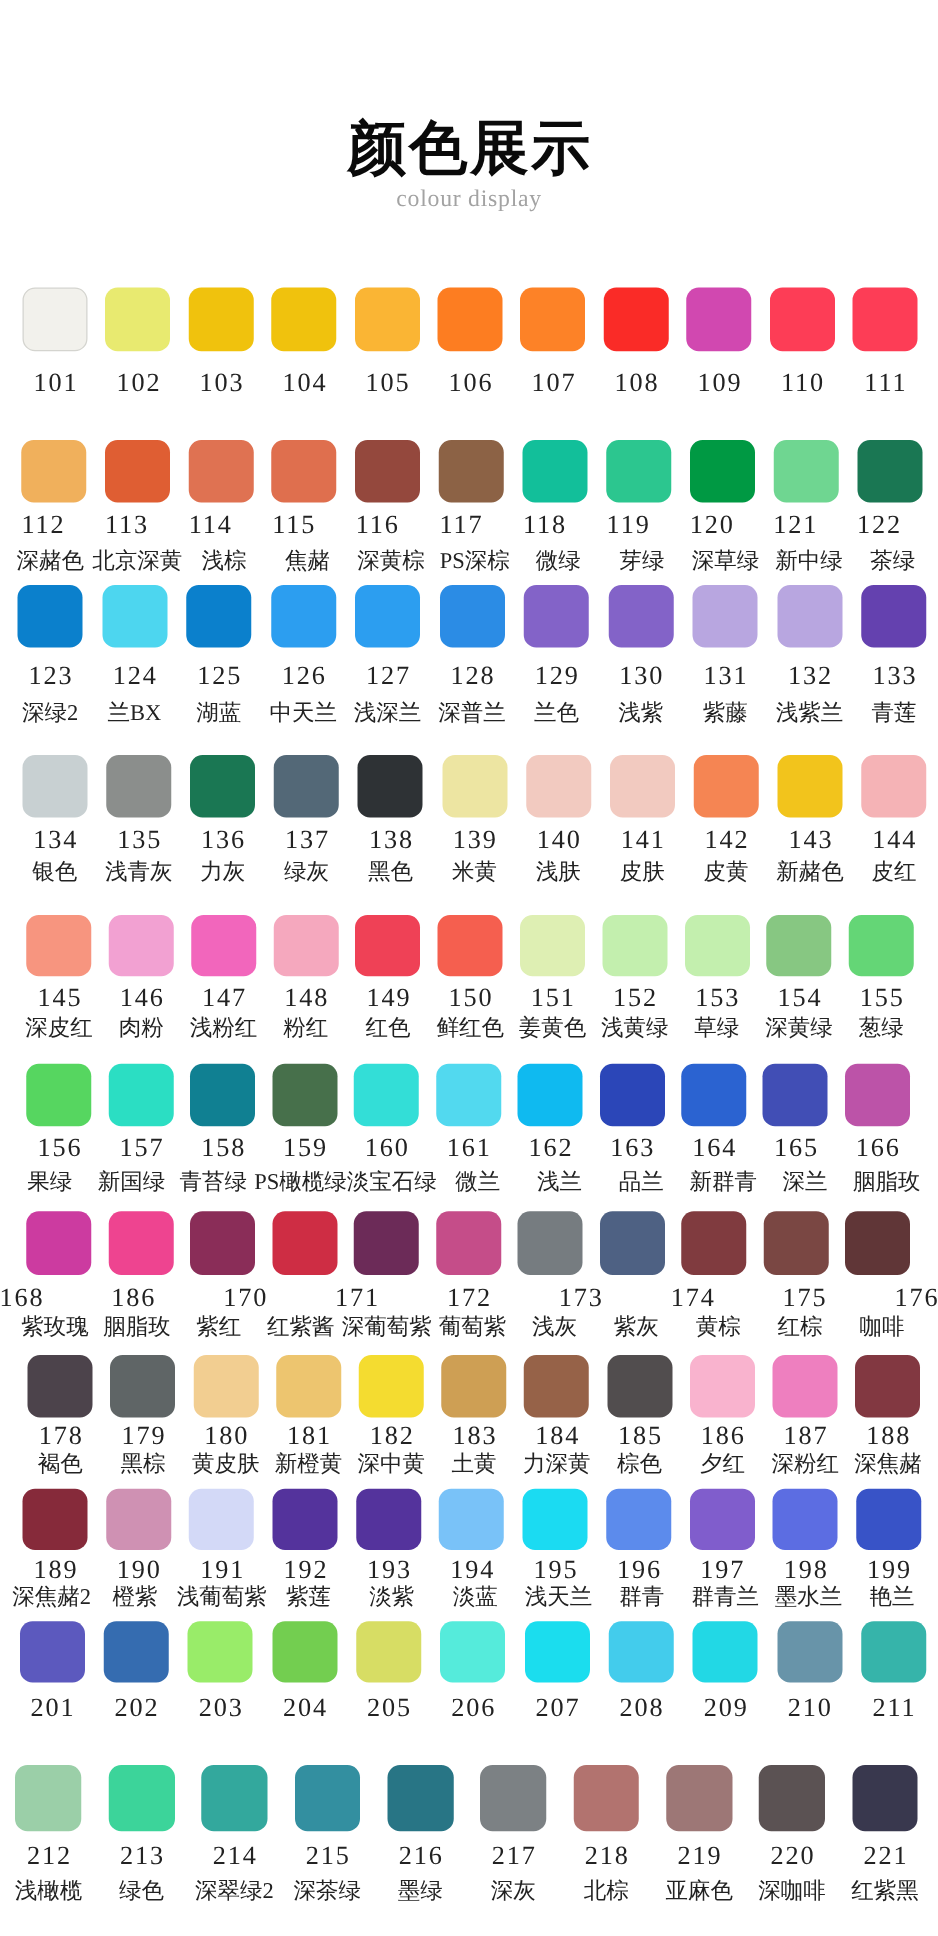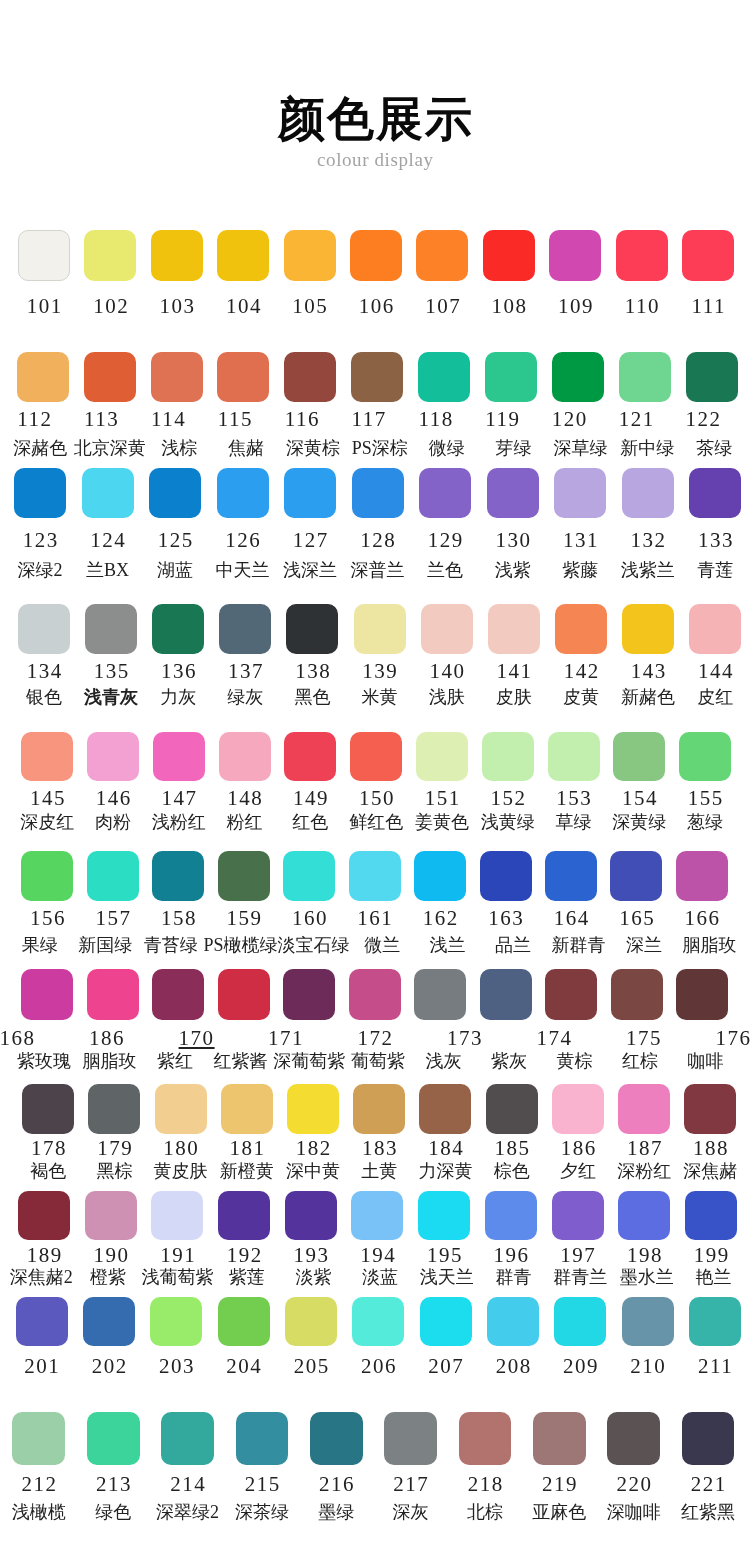--- a/index.html
+++ b/index.html
@@ -148,21 +148,21 @@
         <div class="cellcode" style="min-width: 67.14px;">138</div>
         <div class="cellcode" style="min-width: 67.14px;">139</div>
         <div class="cellcode" style="min-width: 67.14px;">140</div>
         <div class="cellcode" style="min-width: 67.14px;">141</div>
         <div class="cellcode" style="min-width: 67.14px;">142</div>
         <div class="cellcode" style="min-width: 67.14px;">143</div>
         <div class="cellcode" style="min-width: 67.14px;">144</div>
       </div>
       <div class="line" style="left: 17.8px; width: 723.4px; top: 688.3px;">
         <div class="cellname" style="min-width: 67.14px;">银色</div>
-        <div class="cellname" style="min-width: 67.14px; font-weight: bold;">浅青灰</div>
+        <div class="cellname" style="min-width: 67.14px;">浅青灰</div>
         <div class="cellname" style="min-width: 67.14px;">力灰</div>
         <div class="cellname" style="min-width: 67.14px;">绿灰</div>
         <div class="cellname" style="min-width: 67.14px;">黑色</div>
         <div class="cellname" style="min-width: 67.14px;">米黄</div>
         <div class="cellname" style="min-width: 67.14px;">浅肤</div>
         <div class="cellname" style="min-width: 67.14px;">皮肤</div>
         <div class="cellname" style="min-width: 67.14px;">皮黄</div>
         <div class="cellname" style="min-width: 67.14px;">新赭色</div>
         <div class="cellname" style="min-width: 67.14px;">皮红</div>
       </div>
@@ -248,21 +248,21 @@
       <div class="sw" title="172 葡萄紫" style="left: 348.85px; top: 969.3px; width: 52px; height: 50.7px; background: rgb(197, 77, 137);"></div>
       <div class="sw" title="173 浅灰" style="left: 414.36px; top: 969.3px; width: 52px; height: 50.7px; background: rgb(118, 124, 128);"></div>
       <div class="sw" title="174 紫灰" style="left: 479.87px; top: 969.3px; width: 52px; height: 50.7px; background: rgb(78, 97, 131);"></div>
       <div class="sw" title="175 黄棕" style="left: 545.38px; top: 969.3px; width: 52px; height: 50.7px; background: rgb(128, 59, 63);"></div>
       <div class="sw" title="176 红棕" style="left: 610.89px; top: 969.3px; width: 52px; height: 50.7px; background: rgb(122, 71, 67);"></div>
       <div class="sw" title="177 咖啡" style="left: 676.4px; top: 969.3px; width: 52px; height: 50.7px; background: rgb(96, 54, 55);"></div>
       <div class="line" style="left: 21.3px; width: 707.1px; top: 1027.8px; gap: 24px;">
         <div class="cellcode" style="min-width: 65.51px;">167</div>
         <div class="cellcode" style="min-width: 65.51px;">168</div>
         <div class="cellcode" style="min-width: 65.51px;">186</div>
-        <div class="cellcode" style="min-width: 65.51px; text-decoration: underline;">170</div>
+        <div class="cellcode" style="min-width: 65.51px;">170</div>
         <div class="cellcode" style="min-width: 65.51px;">171</div>
         <div class="cellcode" style="min-width: 65.51px;">172</div>
         <div class="cellcode" style="min-width: 65.51px;">173</div>
         <div class="cellcode" style="min-width: 65.51px;">174</div>
         <div class="cellcode" style="min-width: 65.51px;">175</div>
         <div class="cellcode" style="min-width: 65.51px;">176</div>
         <div class="cellcode" style="min-width: 65.51px;">177</div>
       </div>
       <div class="line" style="left: 21.3px; width: 707.1px; top: 1051.9px;">
         <div class="cellname" style="min-width: 65.51px;">紫玫瑰</div>

